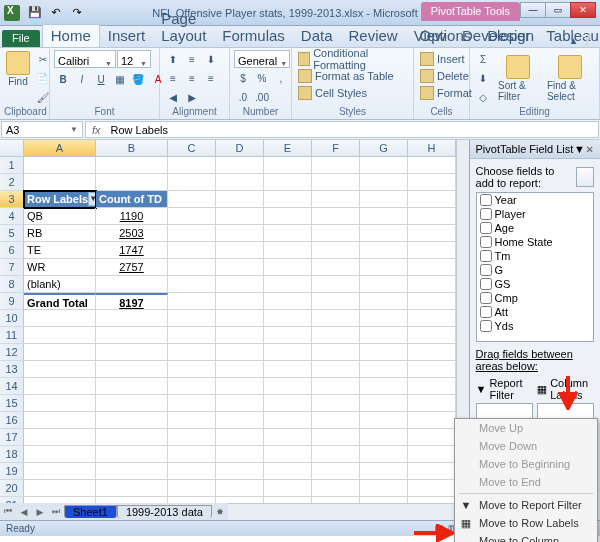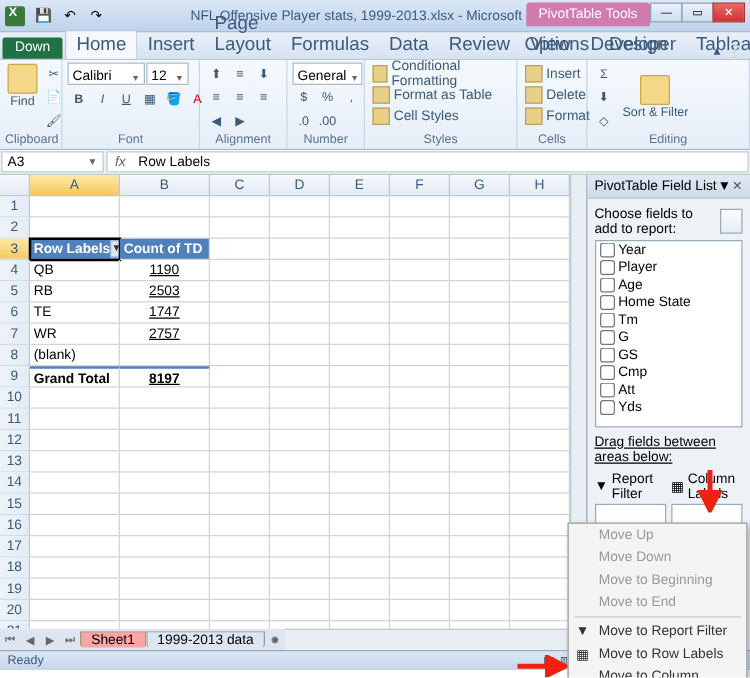--- a/index.html
+++ b/index.html
@@ -62,21 +62,21 @@
 .cell.num { text-align:center;text-decoration:underline; }
 .pthdr { background:#4f81bd; color:#fff; font-weight:bold; display:flex; align-items:center; justify-content:space-between; }
 .pthdr .dd { width:14px; height:14px; background:#dce6f1; color:#333; display:flex; align-items:center; justify-content:center; font-size:8px; border:1px solid #95b3d7; }
 .ptsel { outline:2px solid #000; outline-offset:-1px; }
 .gt { border-top:2px solid #4f81bd; font-weight:bold; }
 
 .gridscroll-v { width:17px; background:#e9eef5; border-left:1px solid #bcc; }
 .gridscroll-h { height:17px; background:#e9eef5; border-top:1px solid #bcc; display:flex; align-items:center; }
 .sheettabs { display:flex; align-items:center; height:17px; background:#dde6f0; }
 .stbtn { width:16px; text-align:center; font-size:9px; color:#666; }
-.stab { padding:0 8px; font-size:11px; border:1px solid #999; border-bottom:none; background:#fca5a5; border-radius:0 0 3px 3px; margin-top:-1px; }
+.stab { padding:0 8px; font-size:11px; border:1px solid #999; border-bottom:none; background:#1d4ed8; border-radius:0 0 3px 3px; margin-top:-1px; }
 .stab.inactive { background:#dce6f1; }
 
 
 .pane { width:182px; background:#eef2f7; border-left:1px solid #9ab; display:flex; flex-direction:column; font-size:11px; }
 .pane-hdr { background:linear-gradient(#e2e9f3,#cdd9e9); padding:3px 6px; display:flex; justify-content:space-between; align-items:center; border-bottom:1px solid #b0c0d4; }
 .pane-hdr .x { font-size:10px; color:#555; }
 .pane-sub { padding:6px 6px 3px; display:flex; justify-content:space-between; align-items:center; }
 .viewbtn { width:26px; height:20px; border:1px solid #9ab; background:linear-gradient(#fdfdfd,#e4ecf5); }
 .fieldlist { background:#fff; border:1px solid #9ab; margin:0 6px; height:150px; overflow:hidden; }
 .fld { display:flex; align-items:center; padding:1px 3px; gap:3px; }
@@ -124,21 +124,21 @@
   <div class="title">NFL Offensive Player stats, 1999-2013.xlsx - Microsoft Excel</div>
   <div class="pttools">PivotTable Tools</div>
   <div class="winbtns">
     <div class="winbtn">—</div>
     <div class="winbtn">▭</div>
     <div class="winbtn close">✕</div>
   </div>
 </div>
 
 <div class="tabs">
-  <div class="ftab">Down</div>
+  <div class="ftab">File</div>
   <div class="rtab active">Home</div>
   <div class="rtab">Insert</div>
   <div class="rtab">Page Layout</div>
   <div class="rtab">Formulas</div>
   <div class="rtab">Data</div>
   <div class="rtab">Review</div>
   <div class="rtab">View</div>
   <div class="rtab">Developer</div>
   <div class="rtab">Tableau</div>
   <div class="rtab">Add-Ins</div>
@@ -266,20 +266,24 @@
     <div class="rgroup-body" style="gap:4px;align-items:center">
       <div style="display:flex;flex-direction:column;gap:1px">
         <div class="sb">Σ</div>
         <div class="sb">⬇</div>
         <div class="sb">◇</div>
       </div>
       <div class="bigbtn">
           <div class="bi"></div>
           <span>Sort &amp; Filter</span>
         </div>
+      <div class="bigbtn">
+          <div class="bi"></div>
+          <span>Find &amp; Select</span>
+        </div>
     </div>
     <div class="rgroup-label">Editing</div>
   </div>
 </div>
 
 <div class="fbar">
   <div class="namebox">
       <span>A3</span>
       <span style="font-size:8px;color:#666">▼</span>
     </div>

